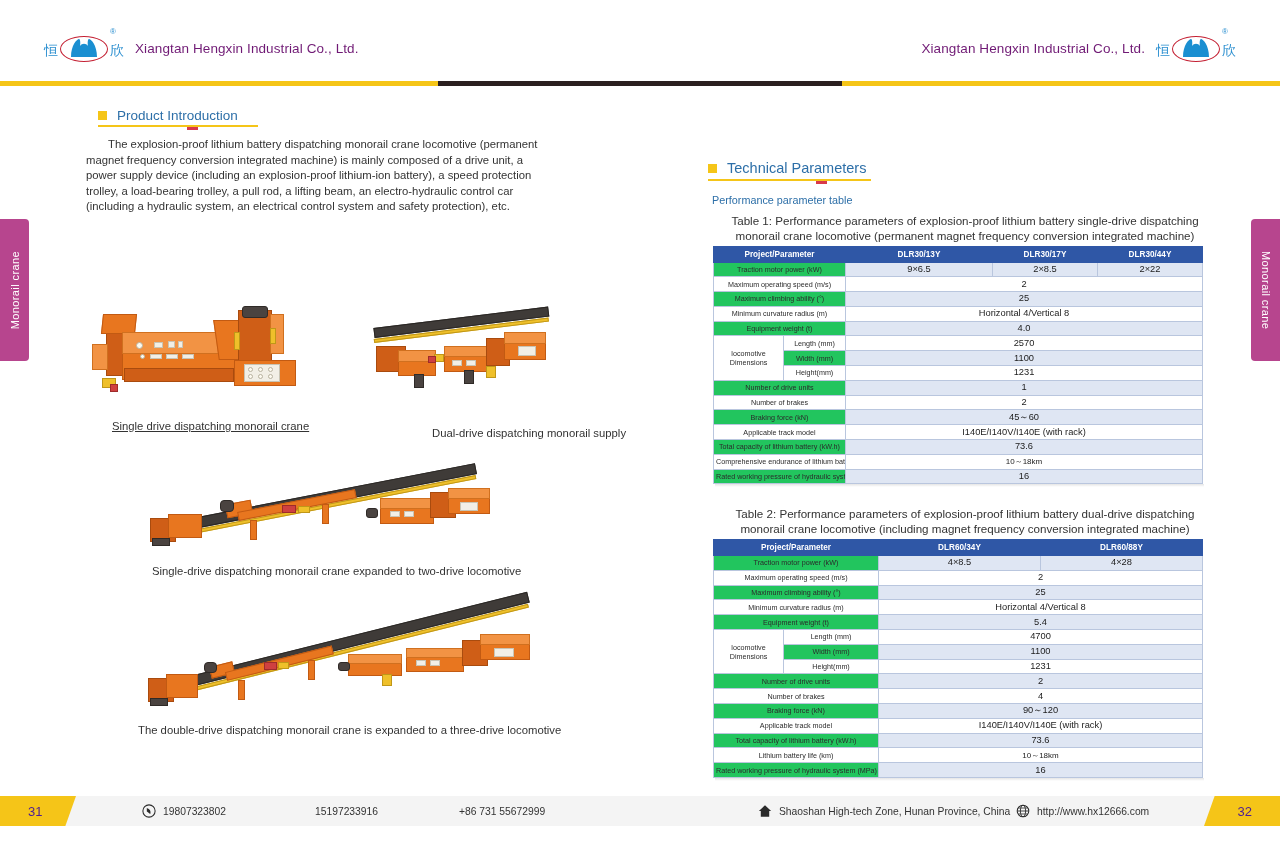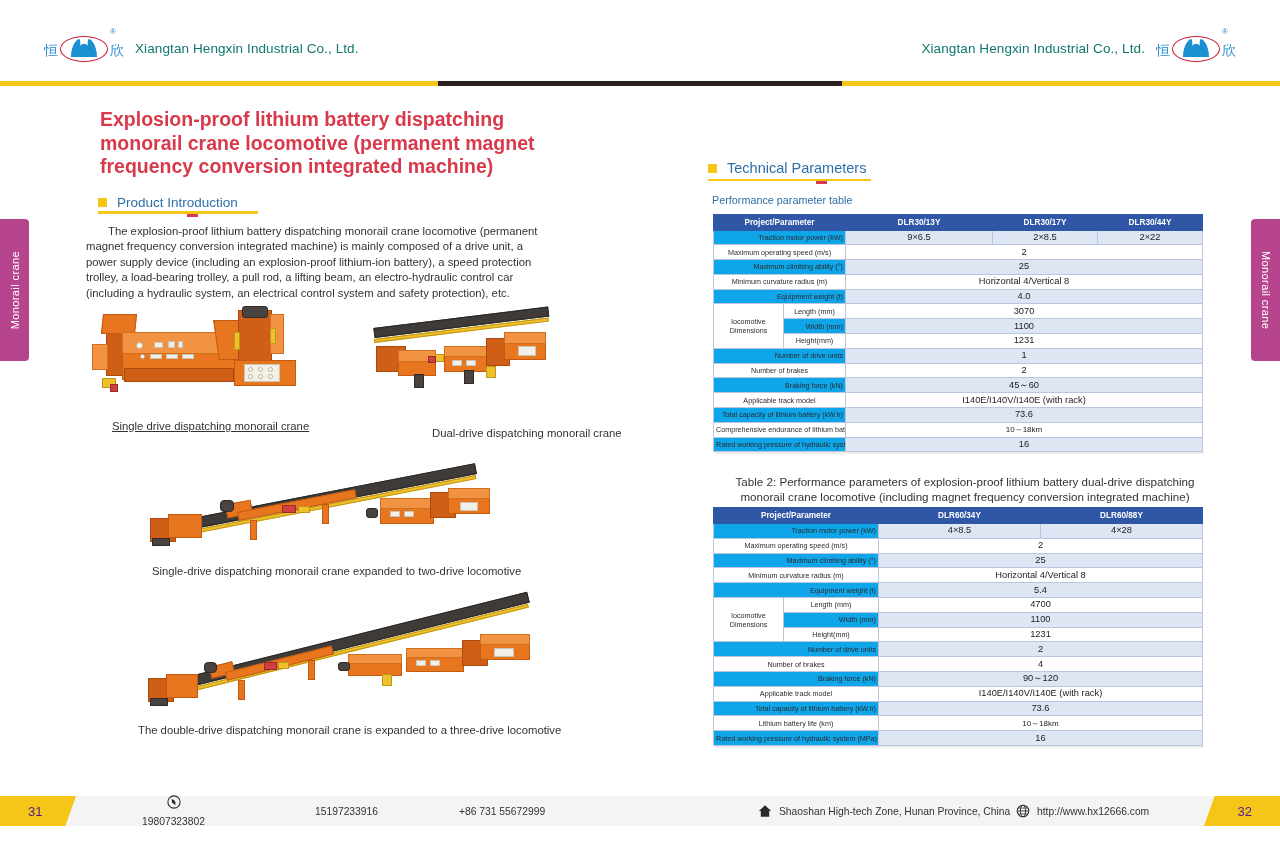--- a/index.html
+++ b/index.html
@@ -28,21 +28,21 @@
     display: flex;
     align-items: center;
     gap: 9px;
     top: 48px;
     transform: translateY(-50%);
   }
   .brand-left { left: 42px; }
   .brand-right { right: 42px; }
   .brand-text {
     font-size: 13.5px;
-    color: #0f766e;
+    color: #701a75;
     letter-spacing: .1px;
     white-space: nowrap;
   }
   .logo {
     position: relative;
     width: 84px;
     height: 36px;
     flex: 0 0 84px;
   }
   .logo .cjk {
@@ -269,21 +269,21 @@
     border-color: #2f57a6;
   }
   table.pt td.val {
     background: #ffffff;
     font-size: 9.3px;
     color: #1c1c1c;
   }
   table.pt tr.alt td { background: #dfe6f3; }
   table.pt tr.alt td.val { background: #dfe6f3; }
   table.pt td.lbl { background: #ffffff; }
-  table.pt tr.alt td.lbl { background: #0ea5e9; text-align: right; }
+  table.pt tr.alt td.lbl { background: #22c55e; }
   table.pt td.dimgroup {
     background: #ffffff;
     font-size: 7.2px;
     line-height: 9px;
     white-space: normal;
   }
   .tbl-wrap { position: relative; }
   .tbl-shadow {
     position: absolute;
     left: 15px; right: 6px;
@@ -362,21 +362,20 @@
 </div>
 
 <div class="side-tab left">
   <span>Monorail crane</span>
 </div>
 <div class="side-tab right">
   <span>Monorail crane</span>
 </div>
 
 <div class="left-col">
-  <h1 class="main-title">Explosion-proof lithium battery dispatching monorail crane locomotive (permanent magnet frequency conversion integrated machine)</h1>
 
   <div class="section-head">
     <span class="section-square"></span>
     <span class="section-label">Product Introduction</span>
     <span class="section-underline"></span>
     <span class="section-dash"></span>
   </div>
 
   <p class="body-text">The explosion-proof lithium battery dispatching monorail crane locomotive (permanent magnet frequency conversion integrated machine) is mainly composed of a drive unit, a power supply device (including an explosion-proof lithium-ion battery), a speed protection trolley, a load-bearing trolley, a pull rod, a lifting beam, an electro-hydraulic control car (including a hydraulic system, an electrical control system and safety protection), etc.</p>
 </div>
@@ -432,21 +431,21 @@
     <div class="bd dark" style="left:118px;top:32px; width:24px; height:28px;"></div>
     <div class="bd" style="left:136px;top:26px; width:42px; height:28px;"></div>
     <div class="bd light" style="left:136px;top:26px; width:42px; height:12px;"></div>
     <div class="bd ylw" style="left:118px;top:60px; width:10px; height:12px;"></div>
     <div class="bd blk" style="left:46px; top:68px; width:10px; height:14px;"></div>
     <div class="bd blk" style="left:96px; top:64px; width:10px; height:14px;"></div>
     <div class="bd red" style="left:60px; top:50px; width:8px;  height:7px;"></div>
     <div class="bd panel" style="left:150px;top:40px; width:18px; height:10px;"></div>
   </div>
 </div>
-<div class="caption" style="left:432px; top:427px;">Dual-drive dispatching monorail crane</div>
+<div class="caption" style="left:432px; top:427px;">Dual-drive dispatching monorail supply</div>
 
 <div class="photo" style="left:142px; top:478px; width:368px; height:84px;">
   <div class="loco">
     <div class="bd rail" style="left:10px; top:48px; width:330px; height:11px; transform:rotate(-11deg); transform-origin:left center;"></div>
     <div class="bd ylw" style="left:10px; top:60px; width:330px; height:4px;  transform:rotate(-11deg); transform-origin:left center;"></div>
     <div class="bd dark" style="left:8px;  top:40px; width:26px; height:24px;"></div>
     <div class="bd" style="left:26px; top:36px; width:34px; height:24px;"></div>
     <div class="bd blk" style="left:10px; top:60px; width:18px; height:8px;"></div>
     <div class="bd" style="left:84px; top:24px; width:26px; height:14px; transform:rotate(-11deg);"></div>
     <div class="bd blk" style="left:78px; top:22px; width:14px; height:12px; border-radius:4px;"></div>
@@ -502,20 +501,21 @@
 
   <div class="tech-head">
     <span class="section-square"></span>
     <span class="section-label" style="font-size:14.5px;">Technical Parameters</span>
     <span class="tech-underline"></span>
     <span class="tech-dash"></span>
   </div>
 
   <div class="sub-label">Performance parameter table</div>
 
+  <div class="table-title">Table 1: Performance parameters of explosion-proof lithium battery single-drive dispatching monorail crane locomotive (permanent magnet frequency conversion integrated machine)</div>
 
   <div class="tbl-wrap">
     <table class="pt">
       <colgroup>
         <col style="width:70px">
           <col style="width:62px">
           <col style="width:147px">
           <col style="width:105px">
           <col style="width:105px">
       </colgroup>
@@ -546,21 +546,21 @@
           <td class="lbl" colspan="2">Minimum curvature radius (m)</td>
           <td class="val" colspan="3">Horizontal 4/Vertical 8</td>
         </tr>
         <tr class="alt">
           <td class="lbl" colspan="2">Equipment weight (t)</td>
           <td class="val" colspan="3">4.0</td>
         </tr>
         <tr>
           <td class="dimgroup" rowspan="3">locomotive Dimensions</td>
           <td class="lbl">Length (mm)</td>
-          <td class="val" colspan="3">3070</td>
+          <td class="val" colspan="3">2570</td>
         </tr>
         <tr class="alt">
           <td class="lbl">Width (mm)</td>
           <td class="val" colspan="3">1100</td>
         </tr>
         <tr>
           <td class="lbl">Height(mm)</td>
           <td class="val" colspan="3">1231</td>
         </tr>
         <tr class="alt">
@@ -684,21 +684,21 @@
 
 <div class="footer"></div>
 
 <div class="page-tag left">
   <span>31</span>
 </div>
 <div class="page-tag right">
   <span>32</span>
 </div>
 
-<div class="foot-item" style="left:142px;flex-direction:column;">
+<div class="foot-item" style="left:142px;">
   <svg class="foot-icon" viewBox="0 0 16 16">
     <circle cx="8" cy="8" r="7" fill="none" stroke="#2a2a2a" stroke-width="1.2"></circle>
     <path d="M5.5 4.5 C9 5.5, 10.5 8, 9.5 11.5 C8.5 10.5, 6.5 9, 5.5 8.5 Z" fill="#2a2a2a"></path>
   </svg>
   <span>19807323802</span>
 </div>
 
 <div class="foot-item" style="left:315px;">
   <span>15197233916</span>
 </div>

